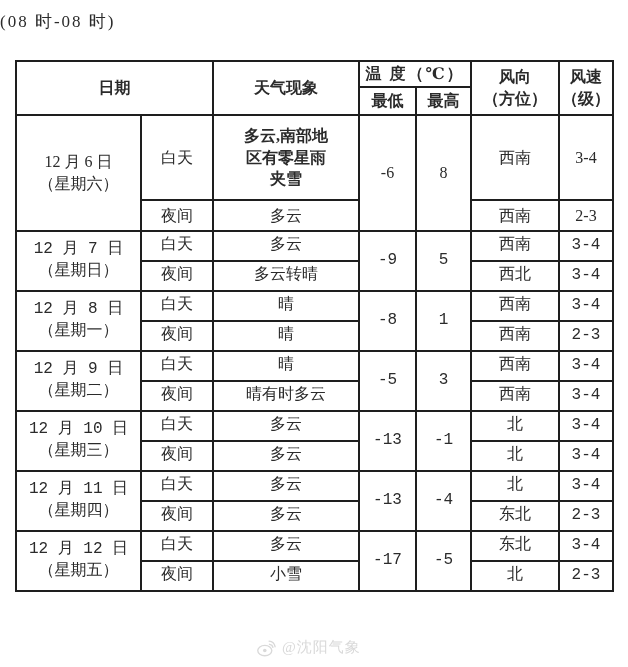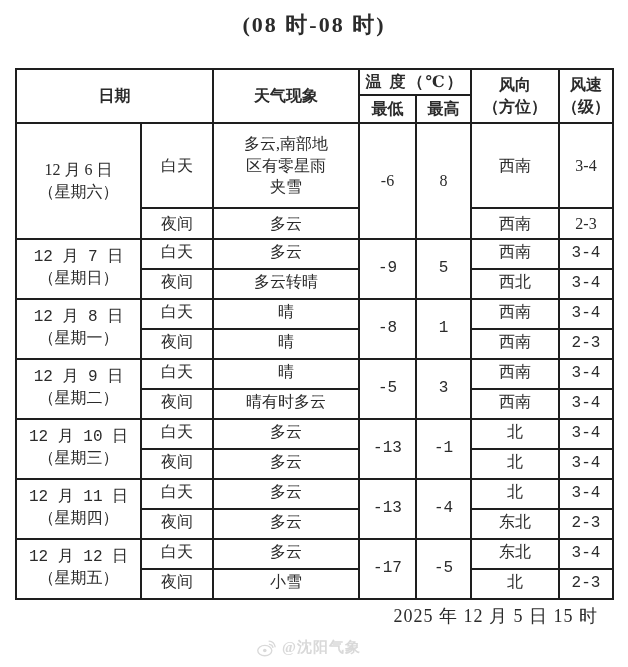--- a/index.html
+++ b/index.html
@@ -6,60 +6,60 @@
   html, body { background: #ffffff; }
   body {
     width: 628px; height: 667px;
     position: relative;
     overflow: hidden;
     font-family: "Liberation Serif", "DejaVu Serif", serif;
     color: #2b2b2b;
   }
   .title {
     position: absolute; top: 10px; left: 0; width: 100%;
-    text-align: center;
-    font-size: 22px; font-weight: bold;
+    text-align: left;
+    font-size: 17px; font-weight: normal;
     letter-spacing: 2px;
   }
   table.forecast {
-    position: absolute; top: 68px; left: 15px;
+    position: absolute; top: 60px; left: 15px;
     width: 597px;
     border-collapse: collapse;
     table-layout: fixed;
   }
   .forecast th, .forecast td {
     border: 2px solid #1e1e1e;
     text-align: center;
     vertical-align: middle;
     font-size: 16px;
     line-height: 1.35;
     padding: 1px 2px;
     font-weight: normal;
   }
   .forecast thead th { font-weight: bold; }
   .h-head1 { height: 26px; }
   .h-head2 { height: 28px; }
   .h-day1  { height: 85px; }
   .h-night1{ height: 31px; }
   .h-row   { height: 30px; font-family: Liberation Mono, monospace; }
   .two-line span { display: block; }
-  .wrap-narrow { max-width: 84px; margin: 6px auto; }
+  .wrap-narrow { max-width: 84px; margin: 6px auto; font-weight: bold; }
   .temp-head { letter-spacing: 2px; border-radius: 9px; }
   .footer {
     position: absolute; top: 601px; right: 30px;
     text-align: center;
   }
   .footer .agency { font-size: 17px; letter-spacing: 1px; }
   .footer .datetime { font-size: 18px; letter-spacing: 1px; margin-top: 3px; }
   .watermark {
     position: absolute; left: 256px; top: 638px;
     display: flex; align-items: center; gap: 5px;
     color: #d9d9d9;
     font-size: 15px; letter-spacing: 1px;
-    font-weight: bold;
+    font-weight: normal;
   }
   .watermark svg { display: block; }
 </style>
 </head>
 <body>
 
 <div class="title">(08 时-08 时)</div>
 
 <table class="forecast">
   <colgroup>
@@ -223,21 +223,20 @@
     <tr class="h-row">
       <td>夜间</td>
       <td>小雪</td>
       <td>北</td>
       <td>2-3</td>
     </tr>
   </tbody>
 </table>
 
 <div class="footer">
-  <div class="datetime">2025 年 12 月 5 日 15 时</div>
 </div>
 
 <div class="watermark">
   <span>
     <svg width="21" height="18" viewBox="0 0 24 21">
       <ellipse cx="10" cy="13.5" rx="8.2" ry="6" fill="none" stroke="#d9d9d9" stroke-width="1.6"></ellipse>
       <circle cx="10" cy="13.5" r="2.1" fill="#d9d9d9"></circle>
       <path d="M15 2.5 q6 0.5 7 6.5" fill="none" stroke="#d9d9d9" stroke-width="1.6" stroke-linecap="round"></path>
       <path d="M15.5 6.2 q3.4 0.4 4 3.6" fill="none" stroke="#d9d9d9" stroke-width="1.6" stroke-linecap="round"></path>
     </svg>

